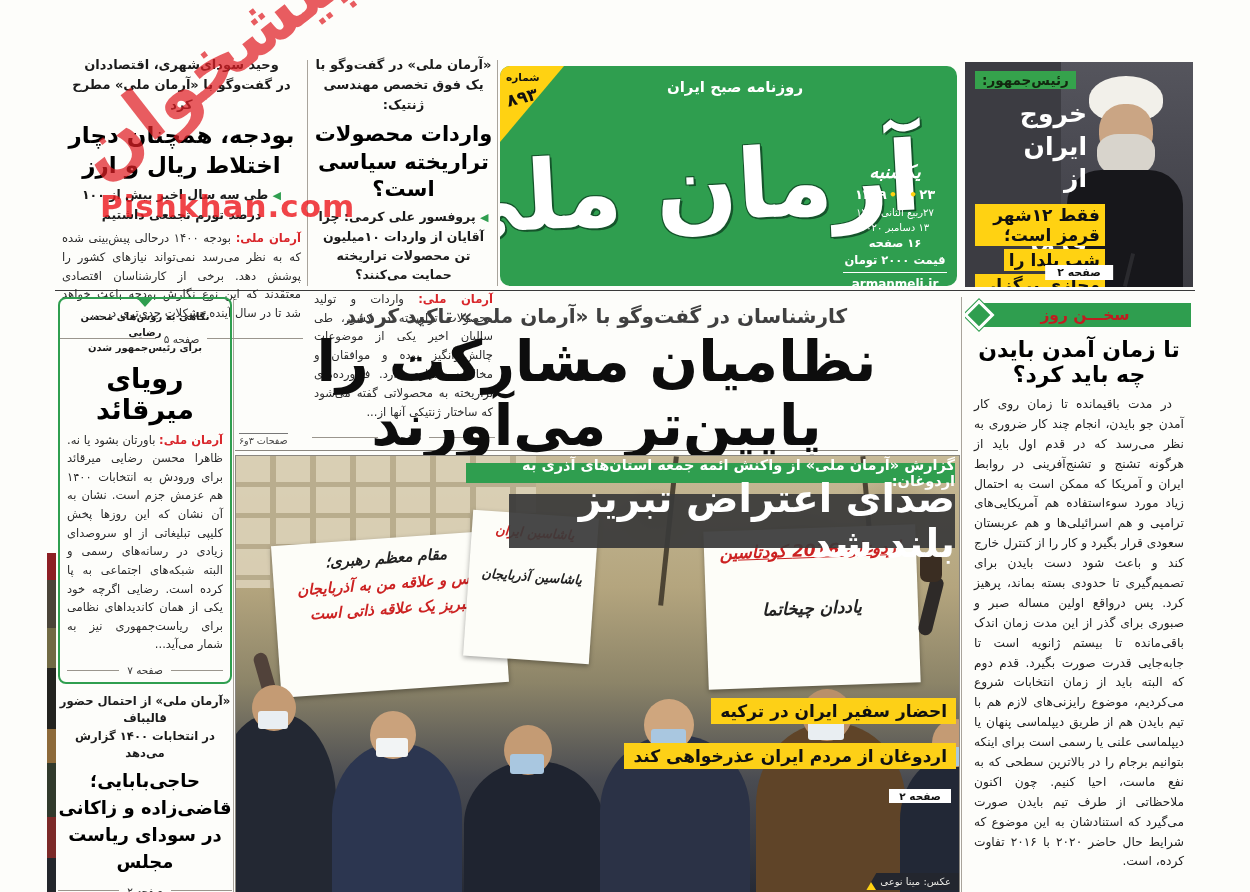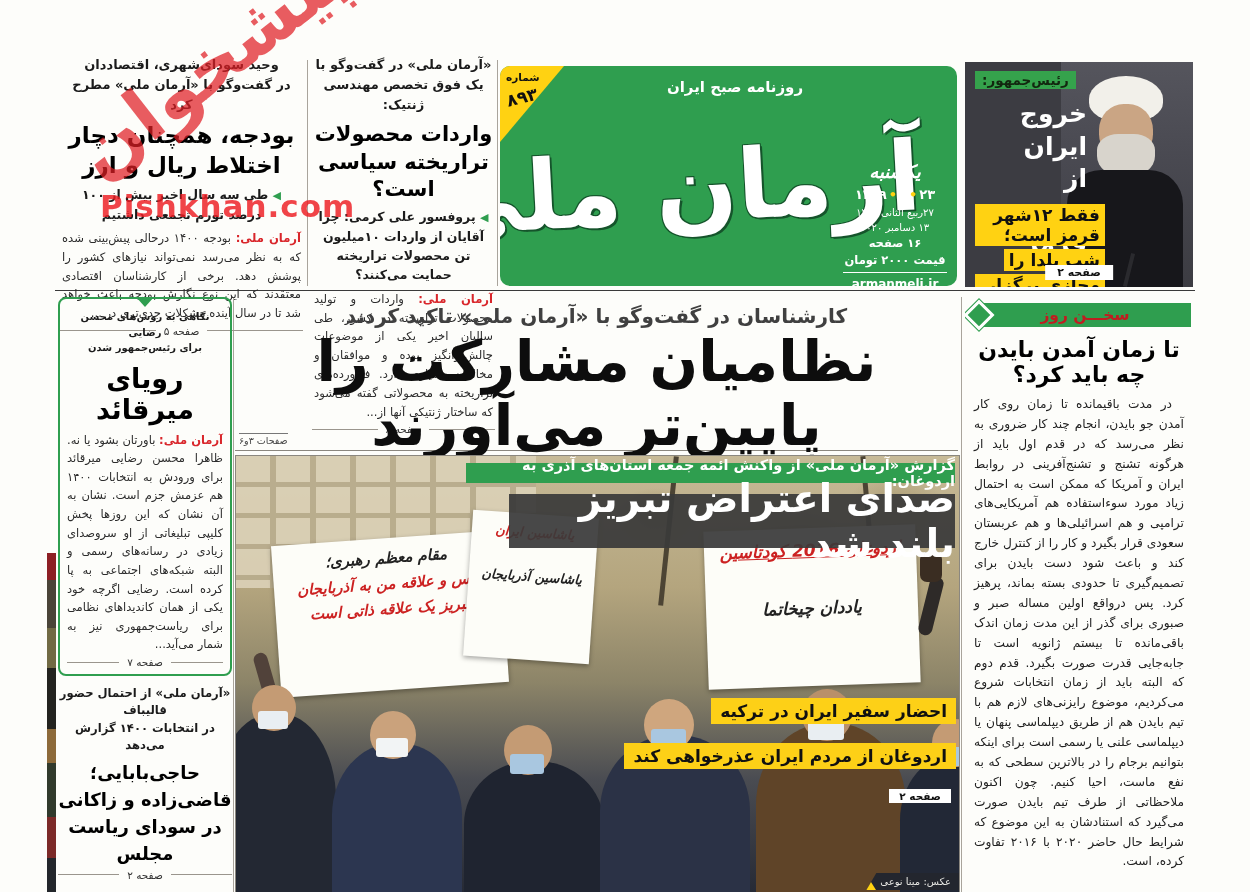--- a/index.html
+++ b/index.html
@@ -32,21 +32,21 @@
   }
 
   
   .art{position:absolute;top:55px;}
   .art .kick{font-size:13px;font-weight:bold;line-height:1.55;}
   .art .hl{font-size:23px;font-weight:bold;line-height:1.3;margin:6px 0 4px;color:#000;letter-spacing:-.5px;}
   .art .sub{font-size:12.5px;font-weight:bold;line-height:1.55;margin:2px 6px;}
   .arrow{color:#2f9e4f;font-size:11px;vertical-align:middle;}
   .art .bd{font-size:11.6px;line-height:1.62;color:#2c2c2c;margin-top:5px;padding:0 2px;}
   .redlbl{color:#d9262b;font-weight:bold;}
-  .pg{display:flex;align-items:center;gap:8px;margin-top:2px;font-size:10.5px;color:#333;}
+  .pg{display:flex;align-items:center;gap:8px;margin-top:10px;font-size:10.5px;color:#333;}
   .pg::before,.pg::after{content:"";flex:1;border-top:1px solid #9a958d;}
 
   
   .masthead{
     position:absolute;left:500px;top:66px;width:457px;height:220px;
     background:#2f9e4f;border-radius:10px;overflow:hidden;
   }
   .mh-tri{
     position:absolute;left:0;top:0;width:64px;height:76px;background:#ffd212;
     clip-path:polygon(0 0,100% 0,0 100%);

